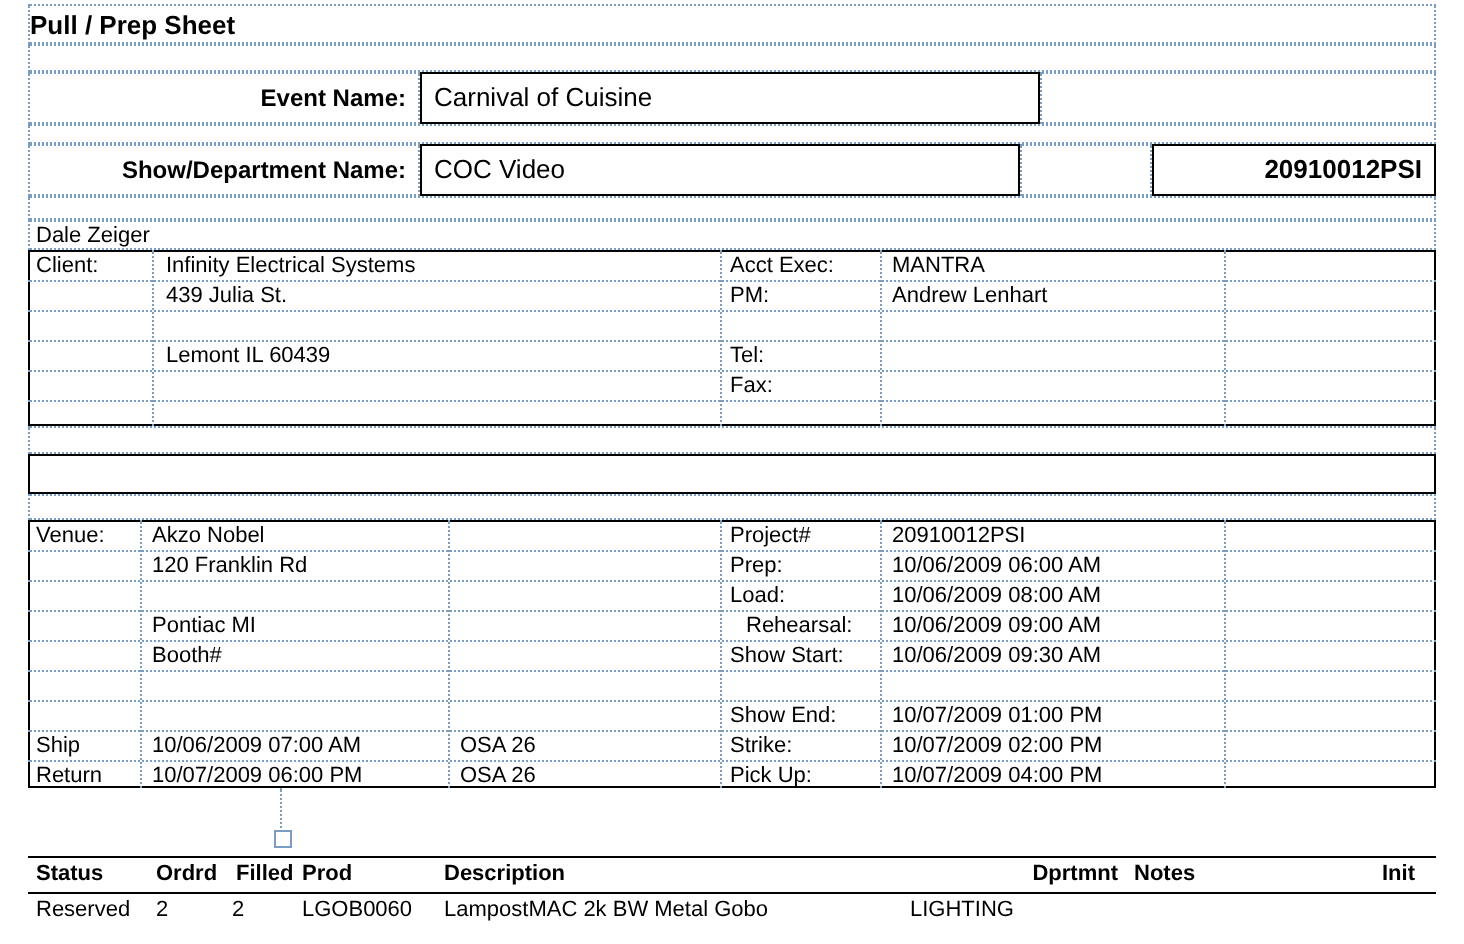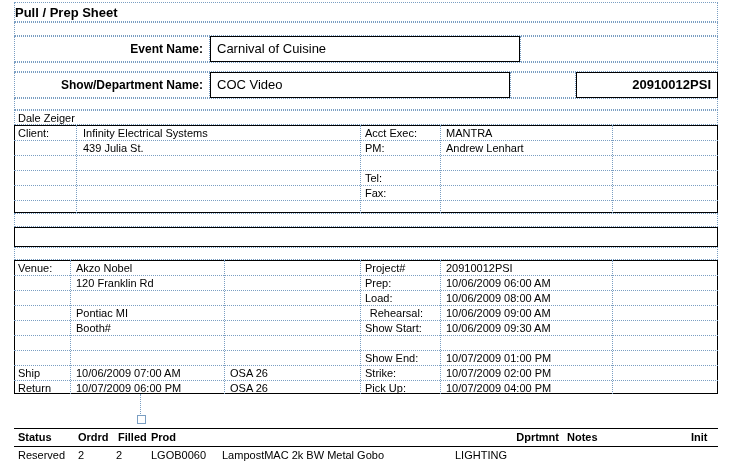--- a/index.html
+++ b/index.html
@@ -110,20 +110,21 @@
   <div class="dotline-v" style="left:612px; top:125px; height:88px;"></div>
   <div class="dotline-h" style="left:14px; top:140px; width:704px;"></div>
   <div class="dotline-h" style="left:14px; top:155px; width:704px;"></div>
   <div class="dotline-h" style="left:14px; top:170px; width:704px;"></div>
   <div class="dotline-h" style="left:14px; top:185px; width:704px;"></div>
   <div class="dotline-h" style="left:14px; top:200px; width:704px;"></div>
 
   <div class="cell pad" style="left:15px; top:126px; width:60px; height:14px;">Client:</div>
   <div class="cell pad" style="left:80px; top:126px; width:278px; height:14px;">Infinity Electrical Systems</div>
   <div class="cell pad" style="left:80px; top:141px; width:278px; height:14px;">439 Julia St.</div>
+  <div class="cell pad" style="left:80px; top:171px; width:278px; height:14px;">Lemont IL 60439</div>
 
   <div class="cell pad" style="left:362px; top:126px; width:78px; height:14px;">Acct Exec:</div>
   <div class="cell pad" style="left:443px; top:126px; width:168px; height:14px;">MANTRA</div>
   <div class="cell pad" style="left:362px; top:141px; width:78px; height:14px;">PM:</div>
   <div class="cell pad" style="left:443px; top:141px; width:168px; height:14px;">Andrew Lenhart</div>
   <div class="cell pad" style="left:362px; top:171px; width:78px; height:14px;">Tel:</div>
   <div class="cell pad" style="left:443px; top:171px; width:168px; height:14px;"></div>
   <div class="cell pad" style="left:362px; top:186px; width:78px; height:14px;">Fax:</div>
   <div class="cell pad" style="left:443px; top:186px; width:168px; height:14px;"></div>
 
@@ -163,21 +164,21 @@
 
   <div class="cell pad" style="left:362px; top:261px; width:78px; height:14px;">Project#</div>
   <div class="cell pad" style="left:443px; top:261px; width:168px; height:14px;">20910012PSI</div>
 
   <div class="cell pad" style="left:362px; top:276px; width:78px; height:14px;">Prep:</div>
   <div class="cell pad" style="left:443px; top:276px; width:168px; height:14px;">10/06/2009 06:00  AM</div>
 
   <div class="cell pad" style="left:362px; top:291px; width:78px; height:14px;">Load:</div>
   <div class="cell pad" style="left:443px; top:291px; width:168px; height:14px;">10/06/2009 08:00  AM</div>
 
-  <div class="cell pad" style="left:348px; top:306px; width:78px; height:14px;text-align:right;">Rehearsal:</div>
+  <div class="cell pad" style="left:370px; top:306px; width:78px; height:14px;">Rehearsal:</div>
   <div class="cell pad" style="left:443px; top:306px; width:168px; height:14px;">10/06/2009 09:00  AM</div>
 
   <div class="cell pad" style="left:362px; top:321px; width:78px; height:14px;">Show Start:</div>
   <div class="cell pad" style="left:443px; top:321px; width:168px; height:14px;">10/06/2009 09:30  AM</div>
 
   <div class="cell pad" style="left:362px; top:351px; width:78px; height:14px;">Show End:</div>
   <div class="cell pad" style="left:443px; top:351px; width:168px; height:14px;">10/07/2009 01:00  PM</div>
 
   <div class="cell pad" style="left:362px; top:366px; width:78px; height:14px;">Strike:</div>
   <div class="cell pad" style="left:443px; top:366px; width:168px; height:14px;">10/07/2009 02:00  PM</div>
@@ -188,20 +189,21 @@
   <div class="dotline-v" style="left:140px; top:394px; height:22px;"></div>
   <div class="marker" style="left:137px; top:415px;"></div>
 
   <div class="hline" style="left:14px; top:428px; width:704px;"></div>
   <div class="hline" style="left:14px; top:446px; width:704px;"></div>
 
   <div class="cell thead pad" style="left:15px; top:430px; width:62px; height:15px;">Status</div>
   <div class="cell thead pad" style="left:75px; top:430px; width:40px; height:15px;">Ordrd</div>
   <div class="cell thead pad" style="left:115px; top:430px; width:38px; height:15px;">Filled</div>
   <div class="cell thead pad" style="left:148px; top:430px; width:70px; height:15px;">Prod</div>
+  <div class="cell thead pad" style="left:219px; top:430px; width:230px; height:15px;">Description</div>
   <div class="cell thead pad" style="left:452px; top:430px; width:110px; height:15px;text-align:right;">Dprtmnt</div>
   <div class="cell thead pad" style="left:564px; top:430px; width:100px; height:15px;">Notes</div>
   <div class="cell thead pad" style="left:688px; top:430px; width:30px; height:15px;">Init</div>
 
   <div>
     <div class="cell pad" style="left:15px; top:448px; width:62px; height:14px;">Reserved</div>
     <div class="cell pad center" style="left:75px; top:448px; width:34px; height:14px;">2</div>
     <div class="cell pad center" style="left:113px; top:448px; width:34px; height:14px;">2</div>
     <div class="cell pad" style="left:148px; top:448px; width:70px; height:14px;">LGOB0060</div>
     <div class="cell pad" style="left:219px; top:448px; width:230px; height:14px;">LampostMAC 2k BW Metal Gobo</div>

